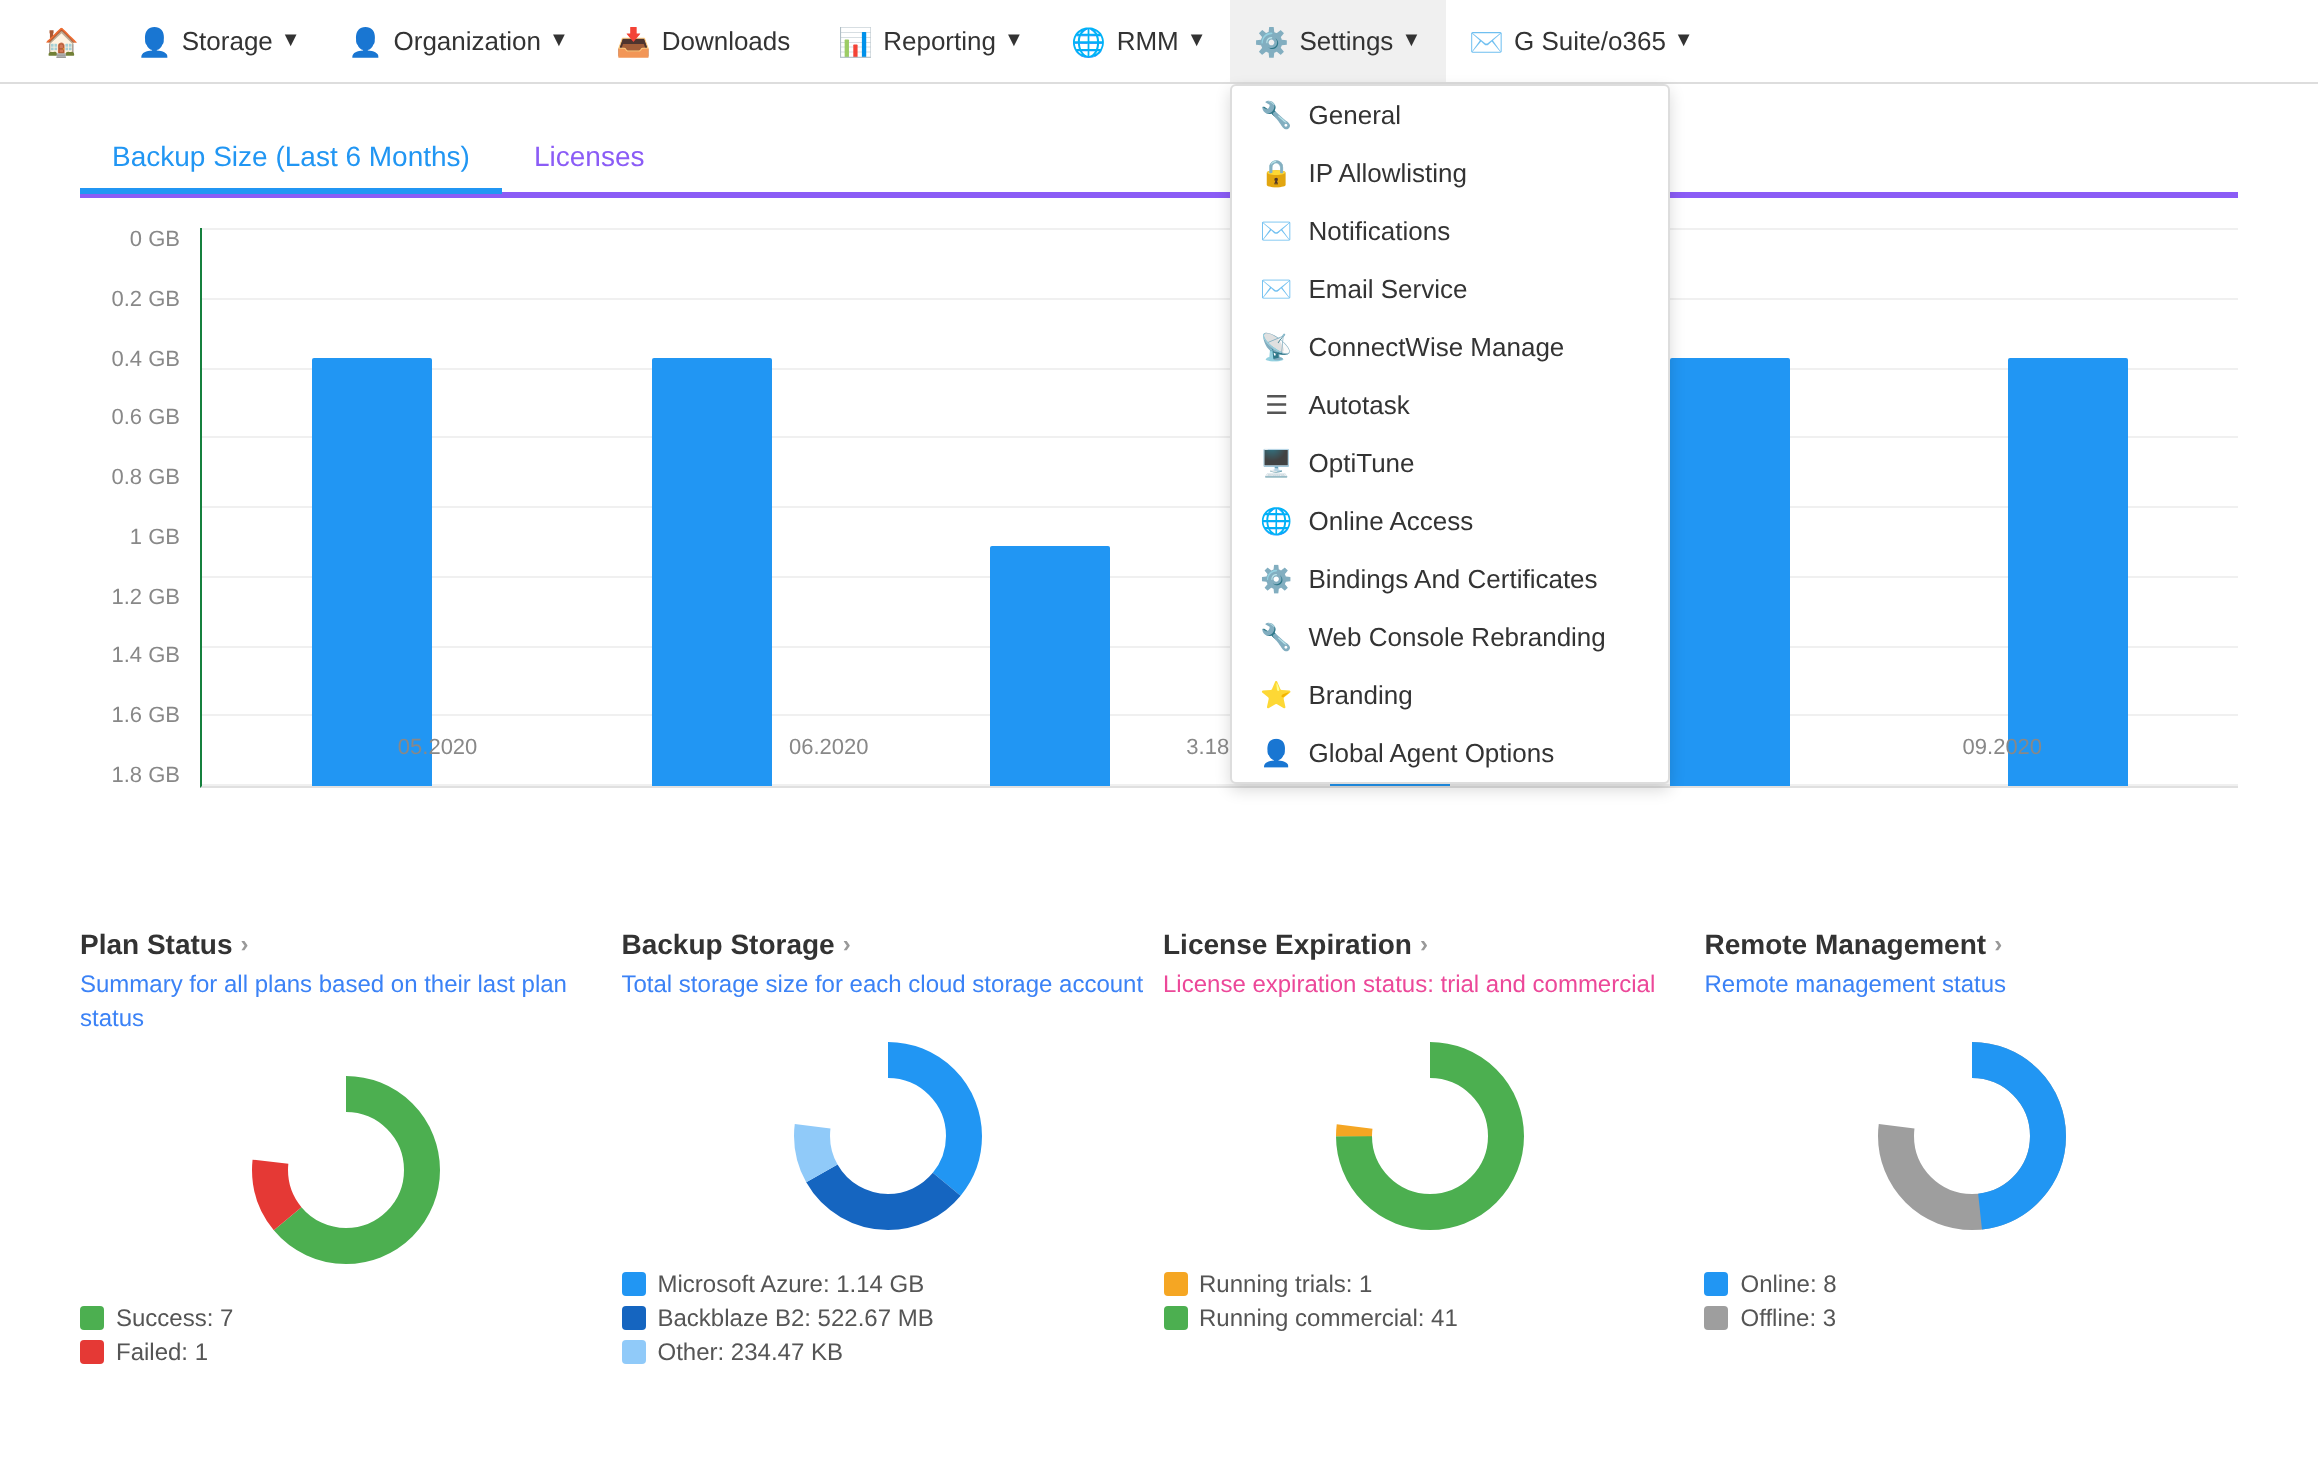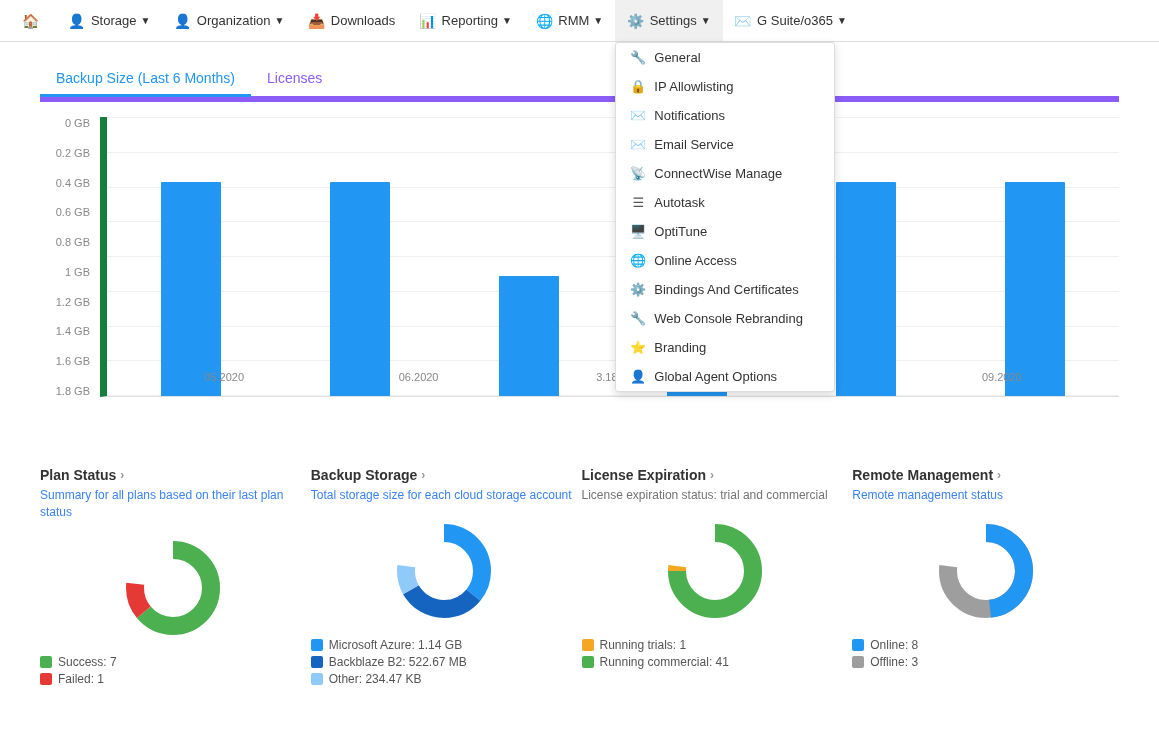--- a/index.html
+++ b/index.html
@@ -55,21 +55,21 @@
     .main-content {
       padding: 20px 40px;
     }
 
     
     .chart-section {
       margin-bottom: 30px;
     }
     .chart-tabs {
       display: flex;
-      border-bottom: 6px solid #8b5cf6;
+      border-bottom: 3px solid #8b5cf6;
       margin-bottom: 15px;
     }
     .chart-tab {
       padding: 8px 16px;
       cursor: pointer;
       font-size: 14px;
       color: #8b5cf6;
       font-weight: 500;
     }
     .chart-tab.active {
@@ -97,21 +97,21 @@
     }
     .y-label {
       font-size: 11px;
       color: #888;
       text-align: right;
       padding-right: 5px;
     }
     .chart-area {
       position: relative;
       height: 100%;
-      border-left: 7px solid #15803d;
+      border-left: 1px solid #15803d;
       border-bottom: 1px solid #e0e0e0;
     }
     .grid-lines {
       position: absolute;
       top: 0; left: 0; right: 0; bottom: 0;
       display: flex;
       flex-direction: column;
       justify-content: space-between;
     }
     .grid-line {
@@ -174,21 +174,21 @@
       align-items: center;
       gap: 4px;
     }
     .stat-title .arrow { color: #999; font-size: 12px; }
     .stat-desc {
       font-size: 12px;
       color: #3b82f6;
       margin-bottom: 12px;
       line-height: 1.4;
     }
-    .stat-desc.orange { color: #737373; }
+    .stat-desc.orange { color: #ec4899; }
 
     
     .donut-container {
       display: flex;
       justify-content: center;
       margin-bottom: 12px;
     }
 
     .legend {
       margin-top: 8px;

